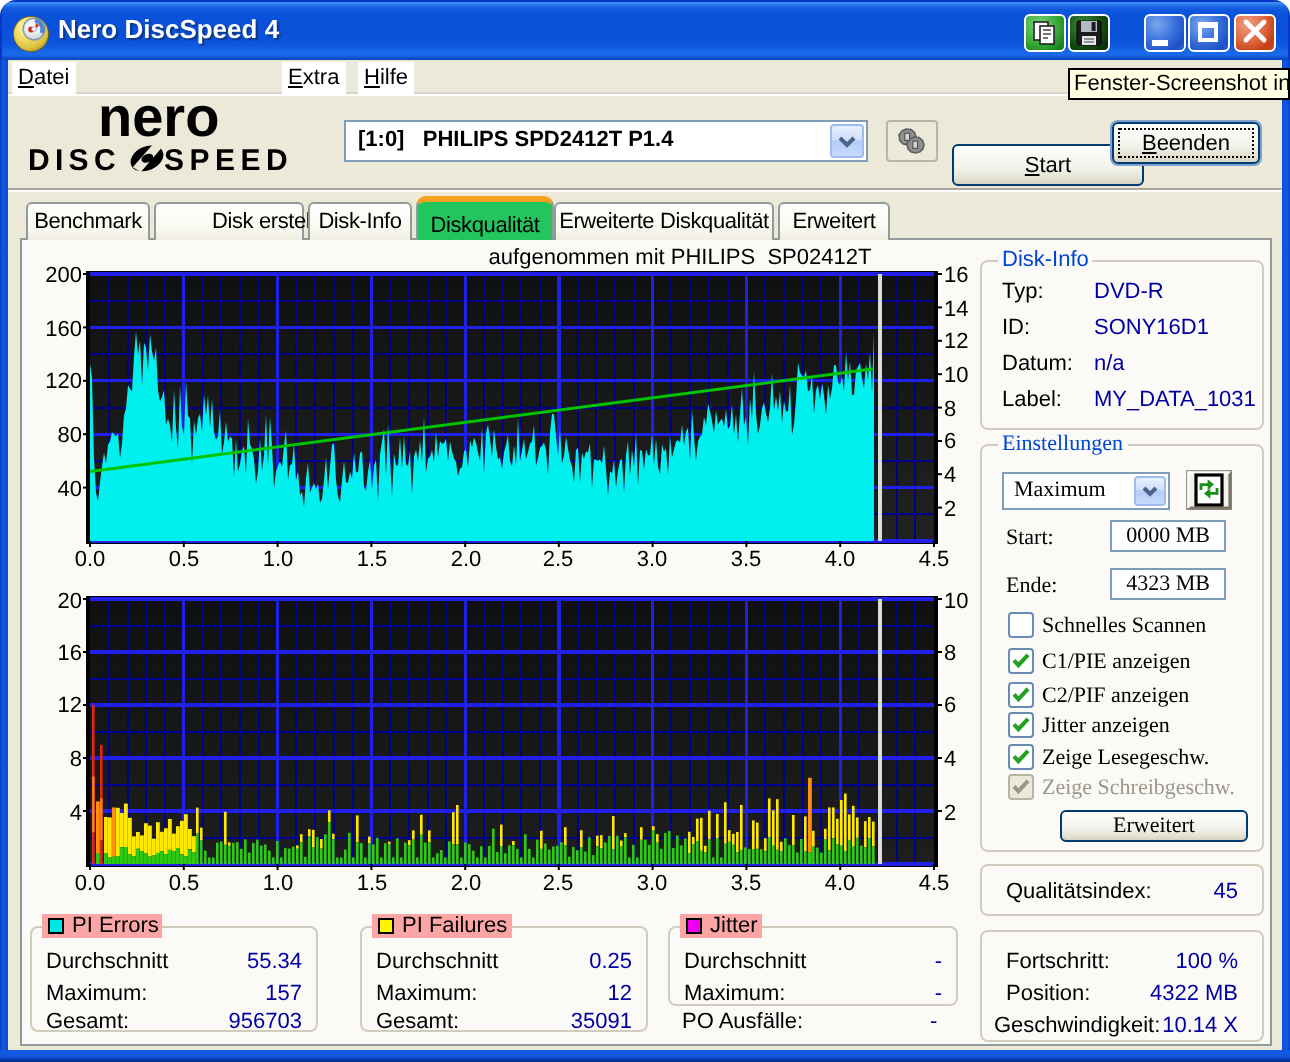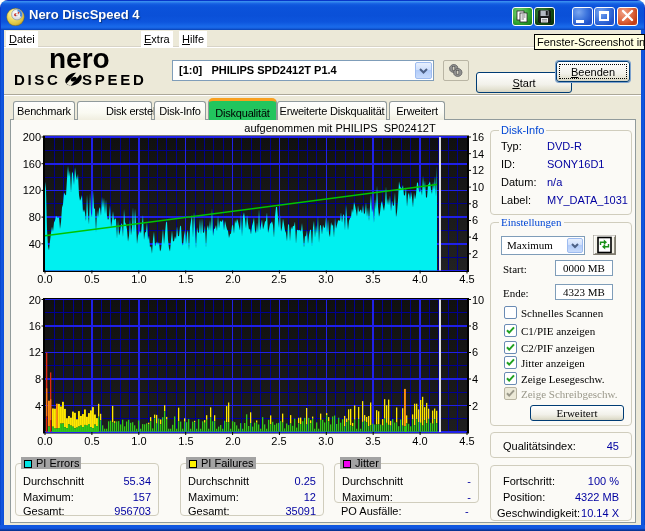--- a/index.html
+++ b/index.html
@@ -43,21 +43,21 @@
 
 #tooltip{left:534px;top:34px;width:111px;height:16px;background:#FFFFE1;border:1px solid #000;font-size:11px;padding:1px 0 0 2px;overflow:hidden;z-index:50;white-space:nowrap;}
 
 .tab{top:101px;height:19px;border:1px solid #919B9C;border-bottom:none;border-radius:3px 3px 0 0;
  background:linear-gradient(180deg,#fefefd 0%,#fafaf2 60%,#f0eee0 100%);font-size:11px;text-align:center;padding-top:3px;z-index:2;white-space:nowrap;letter-spacing:-0.2px;}
 #tab-active{top:98px;height:22px;background:#22c55e;z-index:4;border-top:3px solid #F9A01E;border-radius:5px 5px 0 0;padding-top:6px;}
 #page{left:10px;top:119px;width:626px;height:404px;background:#FBFAF6;border:1px solid #919B9C;z-index:1;}
 
 .gbox{border:1px solid #D0CDBD;border-radius:4px;box-shadow:inset 0 0 0 30px rgba(0,0,0,0);z-index:5;}
 .gcap{position:absolute;top:-7px;left:8px;background:#FBFAF6;padding:0 2px;font-size:11px;color:#0046D5;}
-.gcapb{position:absolute;top:-7px;left:5px;background:#a3a3a3;padding:0 2px;font-size:11px;color:#000;}
+.gcapb{position:absolute;top:-7px;left:5px;background:#fca5a5;padding:0 2px;font-size:11px;color:#000;}
 .legend{display:inline-block;width:8px;height:8px;border:1px solid #000;margin:1px 4px 0 1px;vertical-align:-1px;}
 
 .tfield{background:#fff;border:1px solid #7F9DB9;font-size:11px;text-align:center;padding-top:1px;}
 .cb{width:13px;height:13px;background:#fff;border:1px solid #6A8BB4;border-radius:2px;}
 
 .row{position:absolute;font-size:11px;white-space:nowrap;}
 </style></head>
 <body>
 <div id="win">
 

